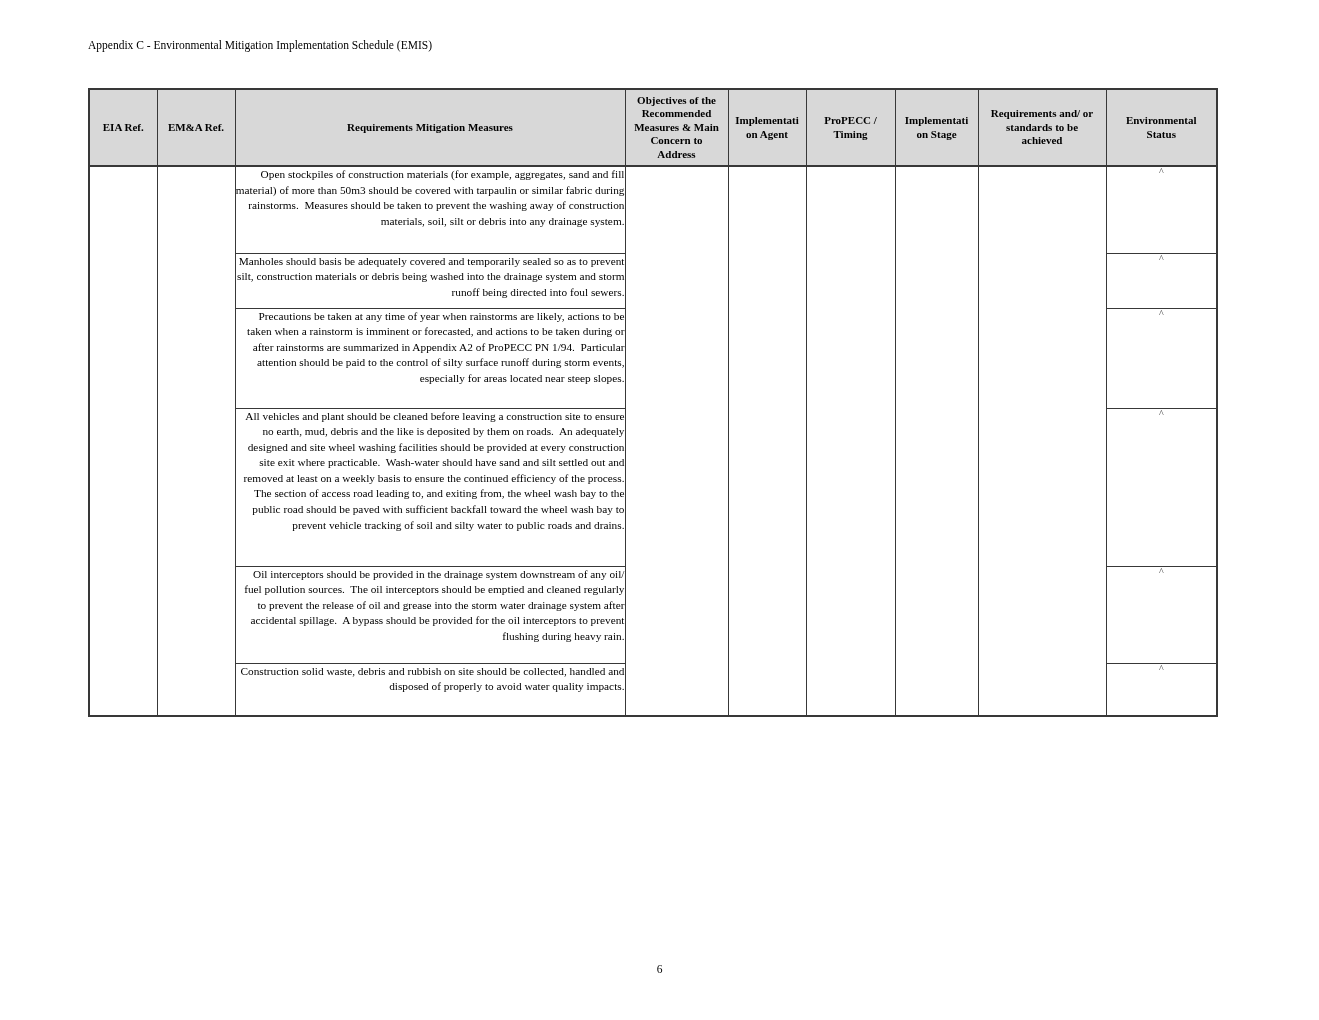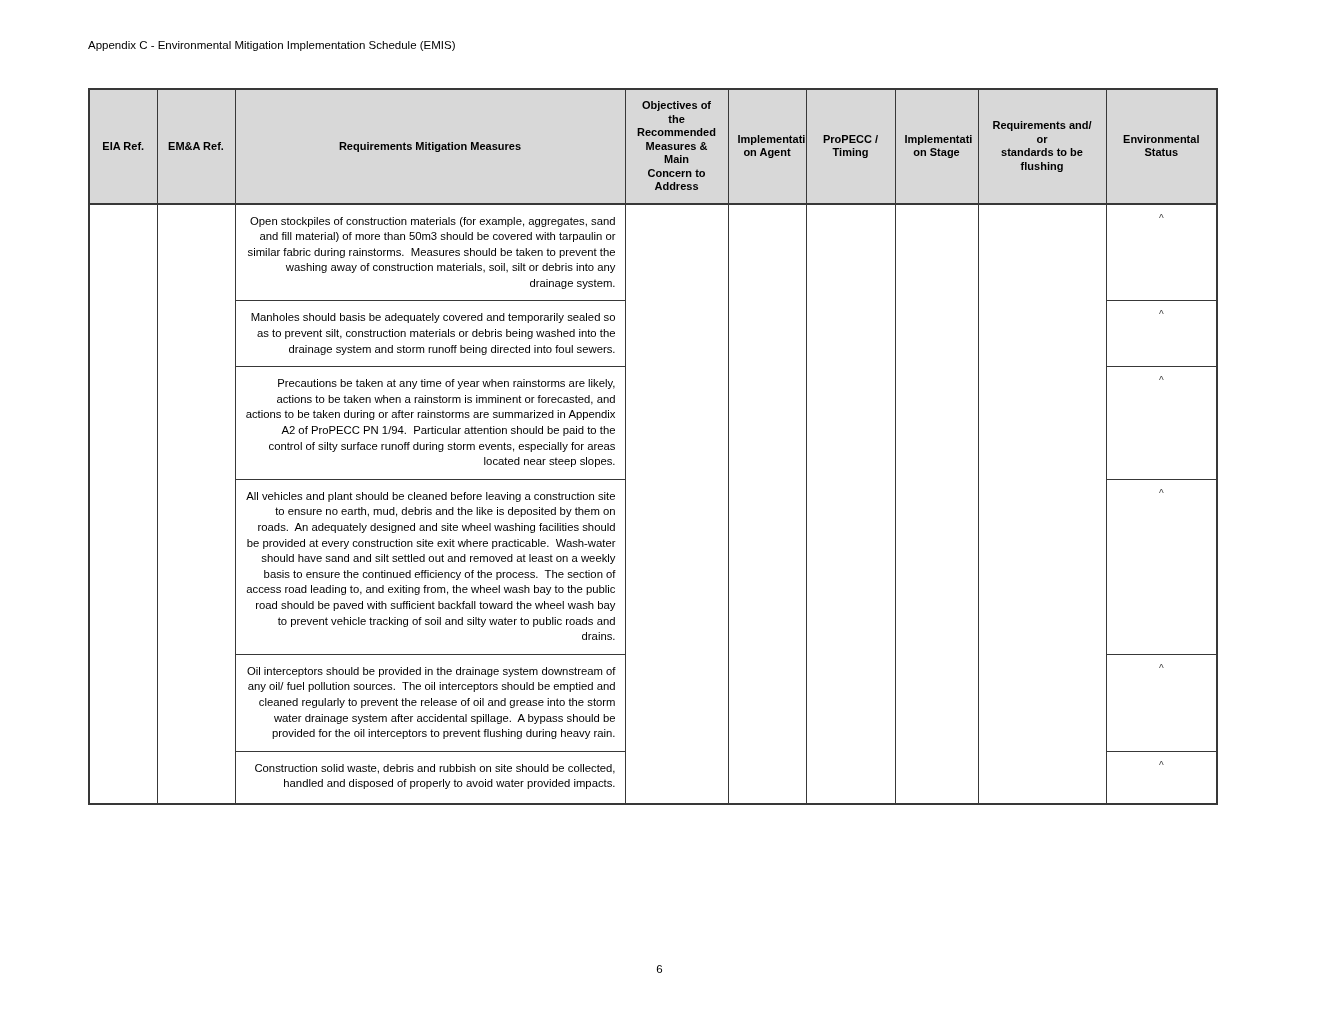--- a/index.html
+++ b/index.html
@@ -5,21 +5,21 @@
   html, body {
     margin: 0;
     padding: 0;
     background: #ffffff;
   }
   .page {
     position: relative;
     width: 1319px;
     height: 976px;
     background: #ffffff;
-    font-family: Liberation Sans, sans-serif;
+    font-family: Liberation Serif, serif;
     color: #000000;
     overflow: hidden;
   }
   .doc-title {
     position: absolute;
     left: 88px;
     top: 39px;
     font-size: 11.5px;
     white-space: nowrap;
   }
@@ -28,21 +28,21 @@
     left: 88px;
     top: 88px;
     width: 1128px;
     border-collapse: collapse;
     table-layout: fixed;
     border: 2px solid #383838;
   }
   table.emis-table th,
   table.emis-table td {
     border: 1px solid #383838;
-    padding: 9px;
+    padding: 0;
     margin: 0;
   }
   table.emis-table th {
     background: #d8d8d8;
     font-weight: bold;
     font-size: 11px;
     line-height: 13.5px;
     text-align: center;
     vertical-align: middle;
     white-space: pre-line;
@@ -120,21 +120,21 @@
 Concern to
 Address</th>
         <th>Implementati
 on Agent</th>
         <th>ProPECC /
 Timing</th>
         <th>Implementati
 on Stage</th>
         <th>Requirements and/ or
 standards to be
-flushing</th>
+achieved</th>
         <th>Environmental
 Status</th>
       </tr>
     </thead>
     <tbody>
       <tr class="r1">
         <td class="empty" rowspan="6"></td>
         <td class="empty" rowspan="6"></td>
         <td class="measure">Open stockpiles of construction materials (for example, aggregates, sand and fill material) of more than 50m3 should be covered with tarpaulin or similar fabric during rainstorms.  Measures should be taken to prevent the washing away of construction materials, soil, silt or debris into any drainage system.</td>
         <td class="empty" rowspan="6"></td>
@@ -154,21 +154,21 @@
       </tr>
       <tr class="r4">
         <td class="measure">All vehicles and plant should be cleaned before leaving a construction site to ensure no earth, mud, debris and the like is deposited by them on roads.  An adequately designed and site wheel washing facilities should be provided at every construction site exit where practicable.  Wash-water should have sand and silt settled out and removed at least on a weekly basis to ensure the continued efficiency of the process.  The section of access road leading to, and exiting from, the wheel wash bay to the public road should be paved with sufficient backfall toward the wheel wash bay to prevent vehicle tracking of soil and silty water to public roads and drains.</td>
         <td class="status">^</td>
       </tr>
       <tr class="r5">
         <td class="measure">Oil interceptors should be provided in the drainage system downstream of any oil/ fuel pollution sources.  The oil interceptors should be emptied and cleaned regularly to prevent the release of oil and grease into the storm water drainage system after accidental spillage.  A bypass should be provided for the oil interceptors to prevent flushing during heavy rain.</td>
         <td class="status">^</td>
       </tr>
       <tr class="r6">
-        <td class="measure">Construction solid waste, debris and rubbish on site should be collected, handled and disposed of properly to avoid water provided impacts.</td>
+        <td class="measure">Construction solid waste, debris and rubbish on site should be collected, handled and disposed of properly to avoid water quality impacts.</td>
         <td class="status">^</td>
       </tr>
     </tbody>
   </table>
 
   <div class="footer-page-number">6</div>
 
   <div class="footer-company">Cinotech</div>
 
 </div>

